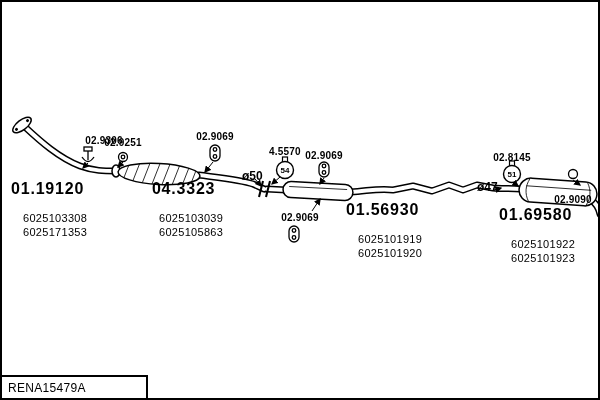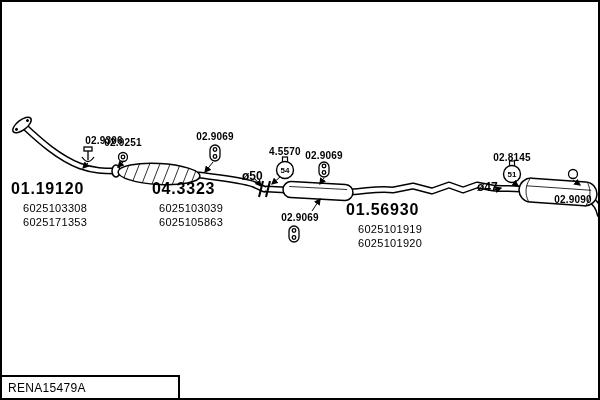--- a/index.html
+++ b/index.html
@@ -8,23 +8,23 @@
     position:relative; width:600px; height:400px;
     background:#fff; border:2px solid #000; overflow:hidden;
   }
   .page svg { position:absolute; left:0; top:0; }
   .lbl { position:absolute; white-space:nowrap; color:#000; }
   .small-code { font-size:10px; font-weight:700; width:46px; text-align:center; letter-spacing:0.2px; }
   .dia { font-size:12px; font-weight:700; }
   .main-part { position:absolute; }
   .main-code { font-size:16px; font-weight:700; letter-spacing:0.8px; line-height:16px;text-align:center; }
   .oe { font-size:11px; line-height:14px; margin-left:15px; letter-spacing:0.3px; }
-  .oe-first { margin-top:4px; }
+  .oe-first { margin-top:14px; }
   .ref-cell {
-    position:absolute; left:0; bottom:0; width:178px; height:23px;
+    position:absolute; left:0; bottom:0; width:146px; height:23px;
     border-top:2px solid #000; border-right:2px solid #000;
     display:flex; align-items:center; padding-left:6px;
     font-size:12px; letter-spacing:0.3px; background:#fff;
   }
   .clampnum { font:bold 8px "Liberation Sans", sans-serif; text-anchor:middle; fill:#000; }
 </style>
 </head>
 <body>
 
 <div class="page">
@@ -176,18 +176,23 @@
     <div class="oe oe-first">6025103039</div>
     <div class="oe">6025105863</div>
   </div>
 
   <div class="main-part" style="left:341px;top:200px;">
     <div class="main-code">01.56930</div>
     <div class="oe oe-first">6025101919</div>
     <div class="oe">6025101920</div>
   </div>
 
+  <div class="main-part" style="left:494px;top:205px;">
+    <div class="main-code">01.69580</div>
+    <div class="oe oe-first">6025101922</div>
+    <div class="oe">6025101923</div>
+  </div>
 
   <div class="ref-cell">
     <span>RENA15479A</span>
   </div>
 
 </div>
 
 </body></html>

